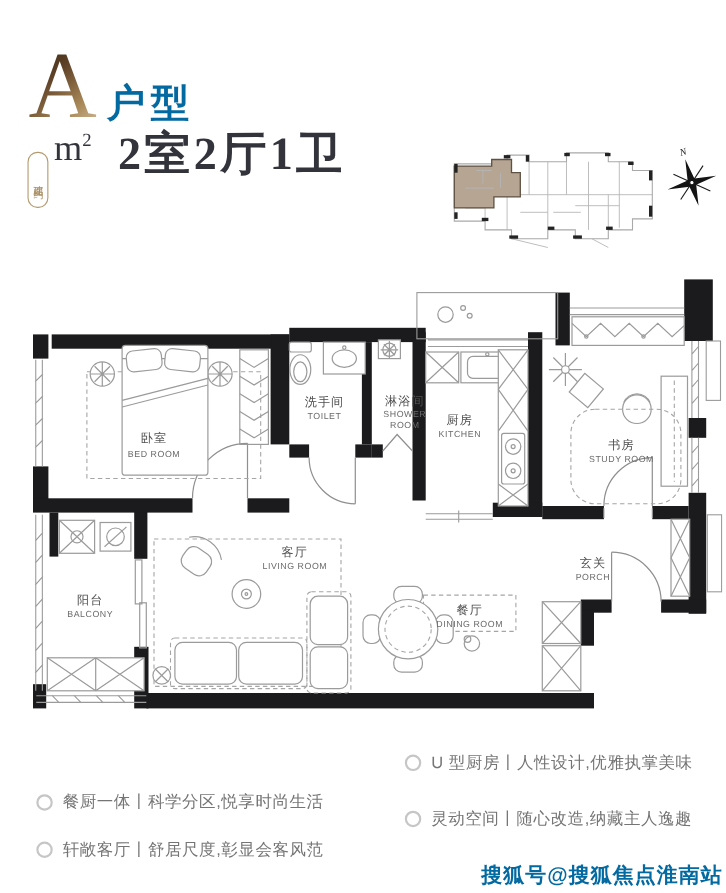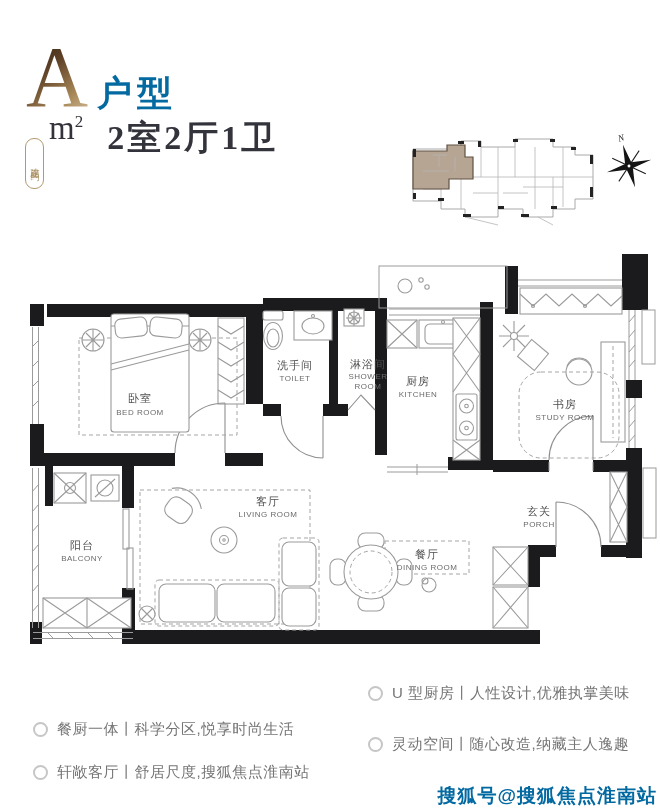--- a/index.html
+++ b/index.html
@@ -14,21 +14,21 @@
   .unit-type{left:97px;top:70px;font-family:"Liberation Serif", serif;font-size:35px;font-weight:700;
     color:#0369a1;letter-spacing:5px;}
   .area-badge{left:25px;top:138px;width:17px;height:49px;border:1px solid #b49a6d;border-radius:9px;
     display:flex;align-items:center;justify-content:center;writing-mode:vertical-rl;text-orientation:upright;
     font-size:9px;color:#a88c5f;letter-spacing:2px;}
   .area-row{left:46px;top:112px;display:flex;align-items:flex-end;color:#33333c;
     font-family:"Liberation Serif", serif;}
   .area-value{font-size:78px;line-height:0.92;letter-spacing:2px;}
   .area-unit{font-size:33px;line-height:1;margin-left:3px;margin-bottom:18px;}
   .area-unit sup{font-size:17px;}
-  .rooms-summary{font-size:34px;font-weight:700;letter-spacing:3px;margin-left:24px;margin-bottom:2px;}
+  .rooms-summary{font-size:42px;font-weight:700;letter-spacing:3px;margin-left:24px;margin-bottom:2px;}
 
   
   .feature{display:flex;align-items:center;}
   .bullet-ring{width:11px;height:11px;border:2.5px solid #c6c6c6;border-radius:50%;
     margin-right:9px;flex:0 0 auto;}
   .feature-text{font-size:15px;color:#757575;letter-spacing:0.5px;white-space:nowrap;}
 
   .watermark{right:3px;bottom:3px;font-size:19px;font-weight:800;color:#0369a1;letter-spacing:1px;}
 
   
@@ -286,21 +286,21 @@
     <text class="lblen" x="512" y="275">PORCH</text>
   </g>
 </svg>
 
 <div class="abs feature" style="left:33px;top:720px;">
   <span class="bullet-ring"></span>
   <span class="feature-text">餐厨一体丨科学分区,悦享时尚生活</span>
 </div>
 <div class="abs feature" style="left:33px;top:763px;">
   <span class="bullet-ring"></span>
-  <span class="feature-text">轩敞客厅丨舒居尺度,搜狐焦点淮南站</span>
+  <span class="feature-text">轩敞客厅丨舒居尺度,彰显会客风范</span>
 </div>
 <div class="abs feature" style="left:368px;top:684px;">
   <span class="bullet-ring"></span>
   <span class="feature-text">U 型厨房丨人性设计,优雅执掌美味</span>
 </div>
 <div class="abs feature" style="left:368px;top:735px;">
   <span class="bullet-ring"></span>
   <span class="feature-text">灵动空间丨随心改造,纳藏主人逸趣</span>
 </div>
 

